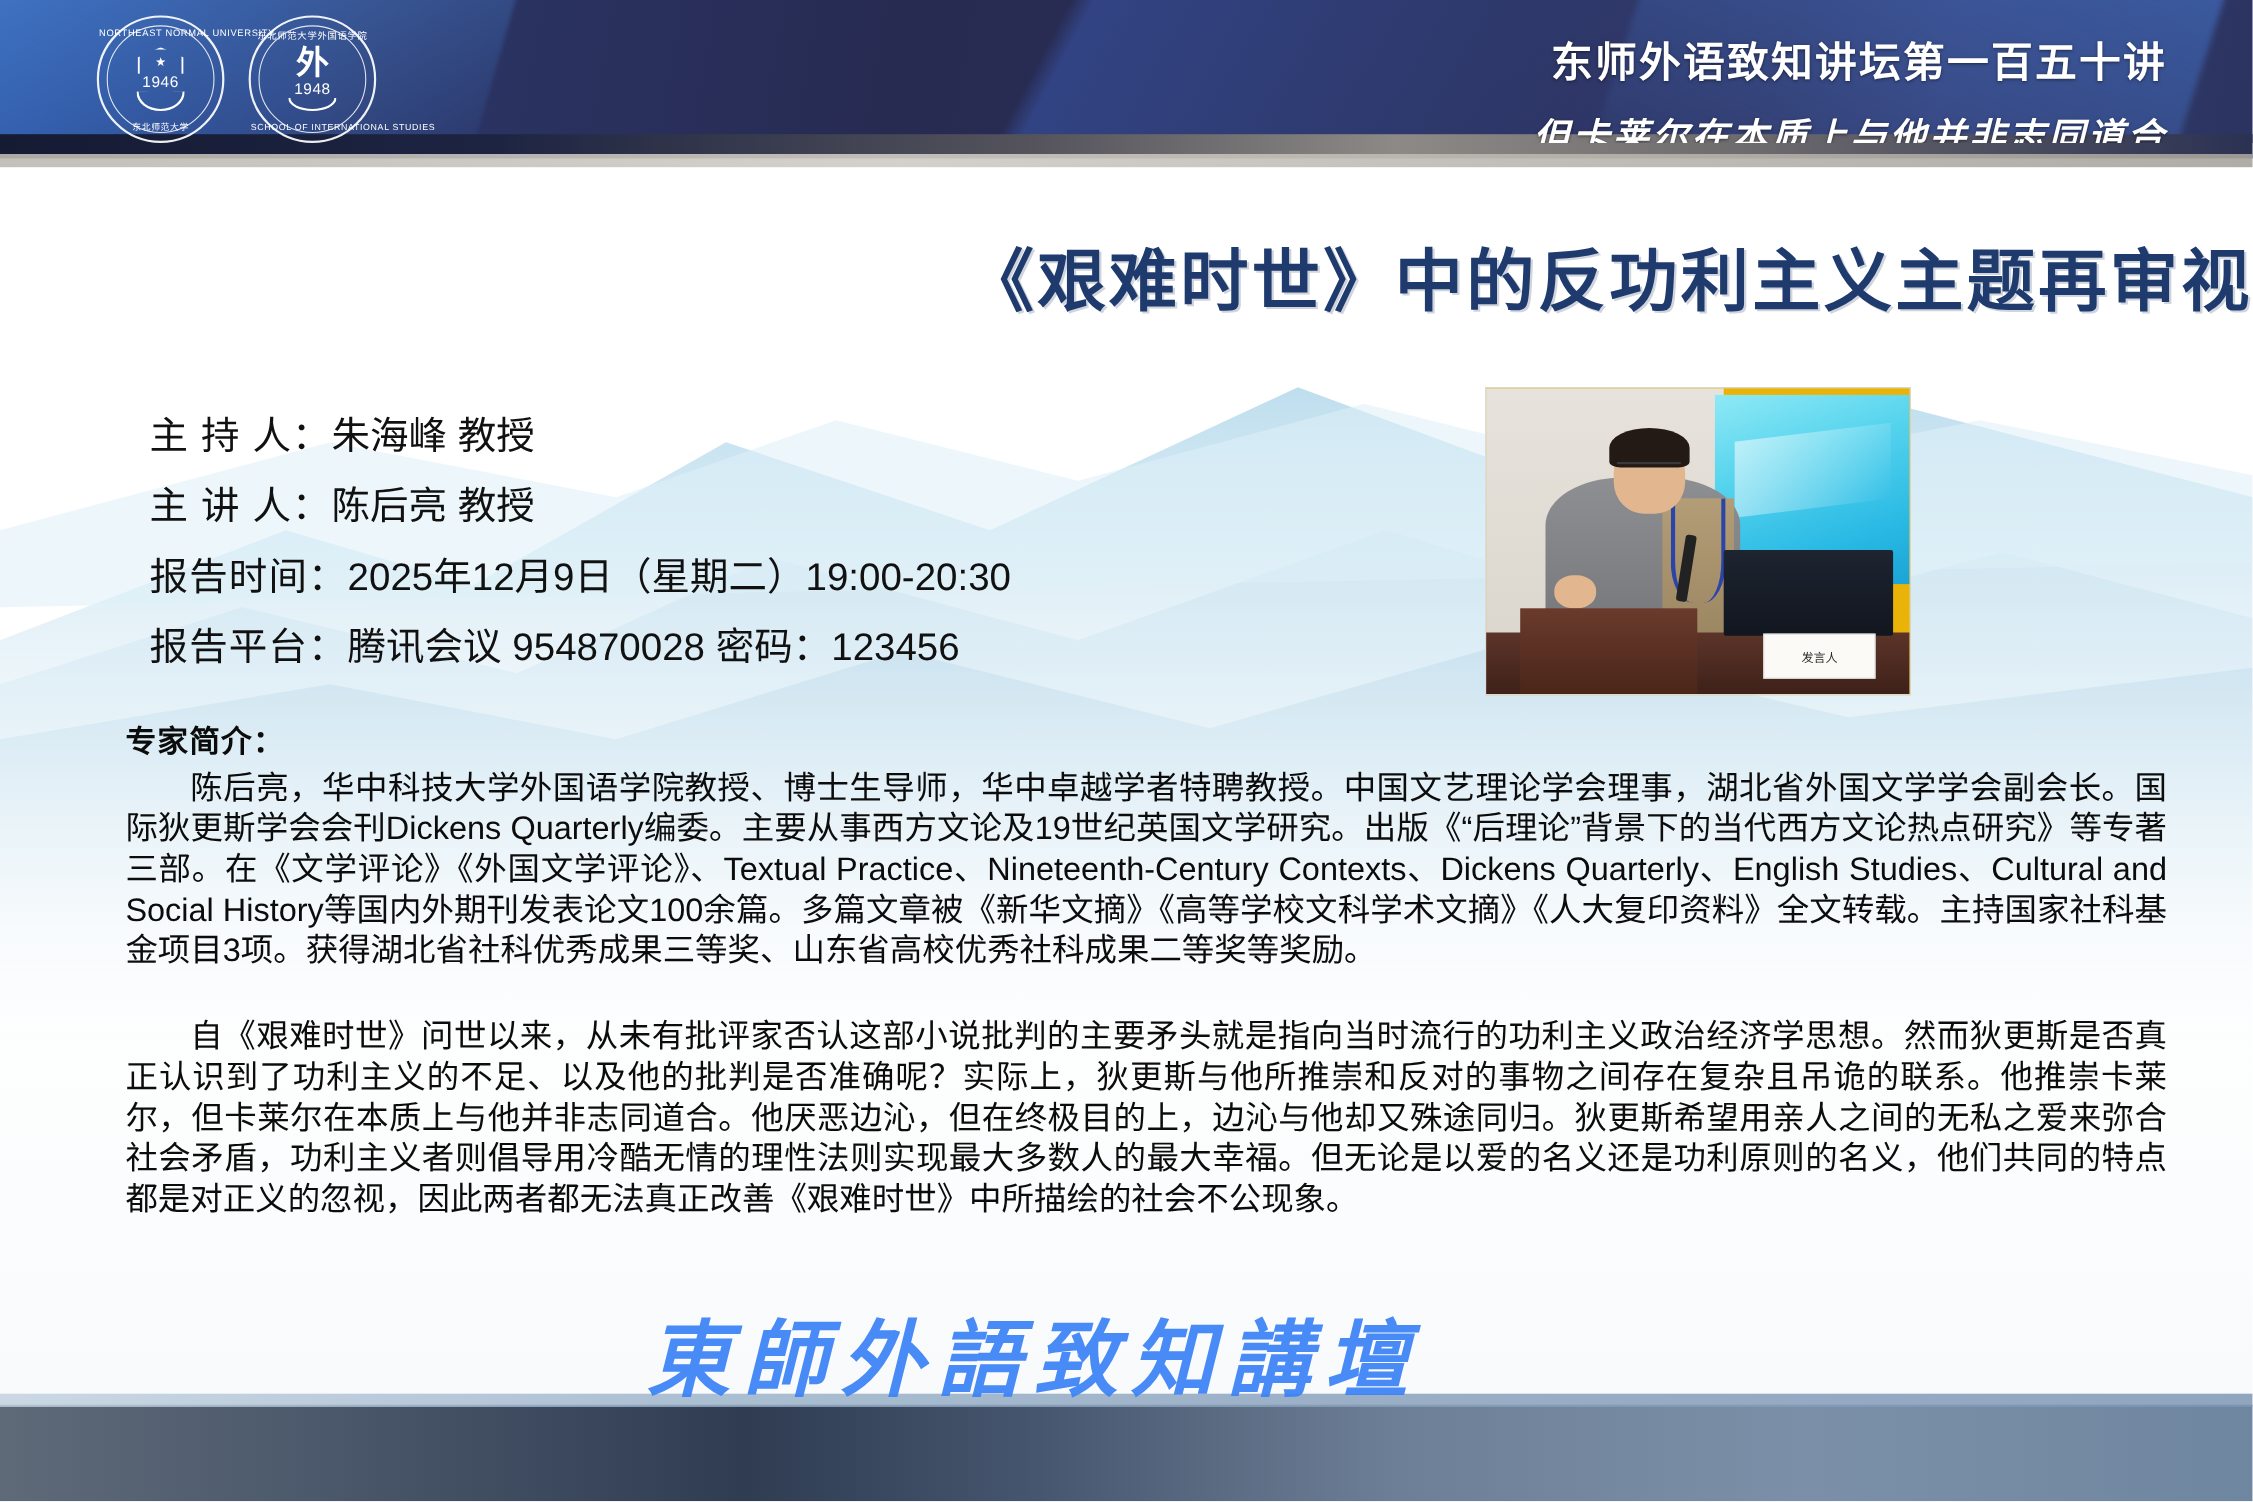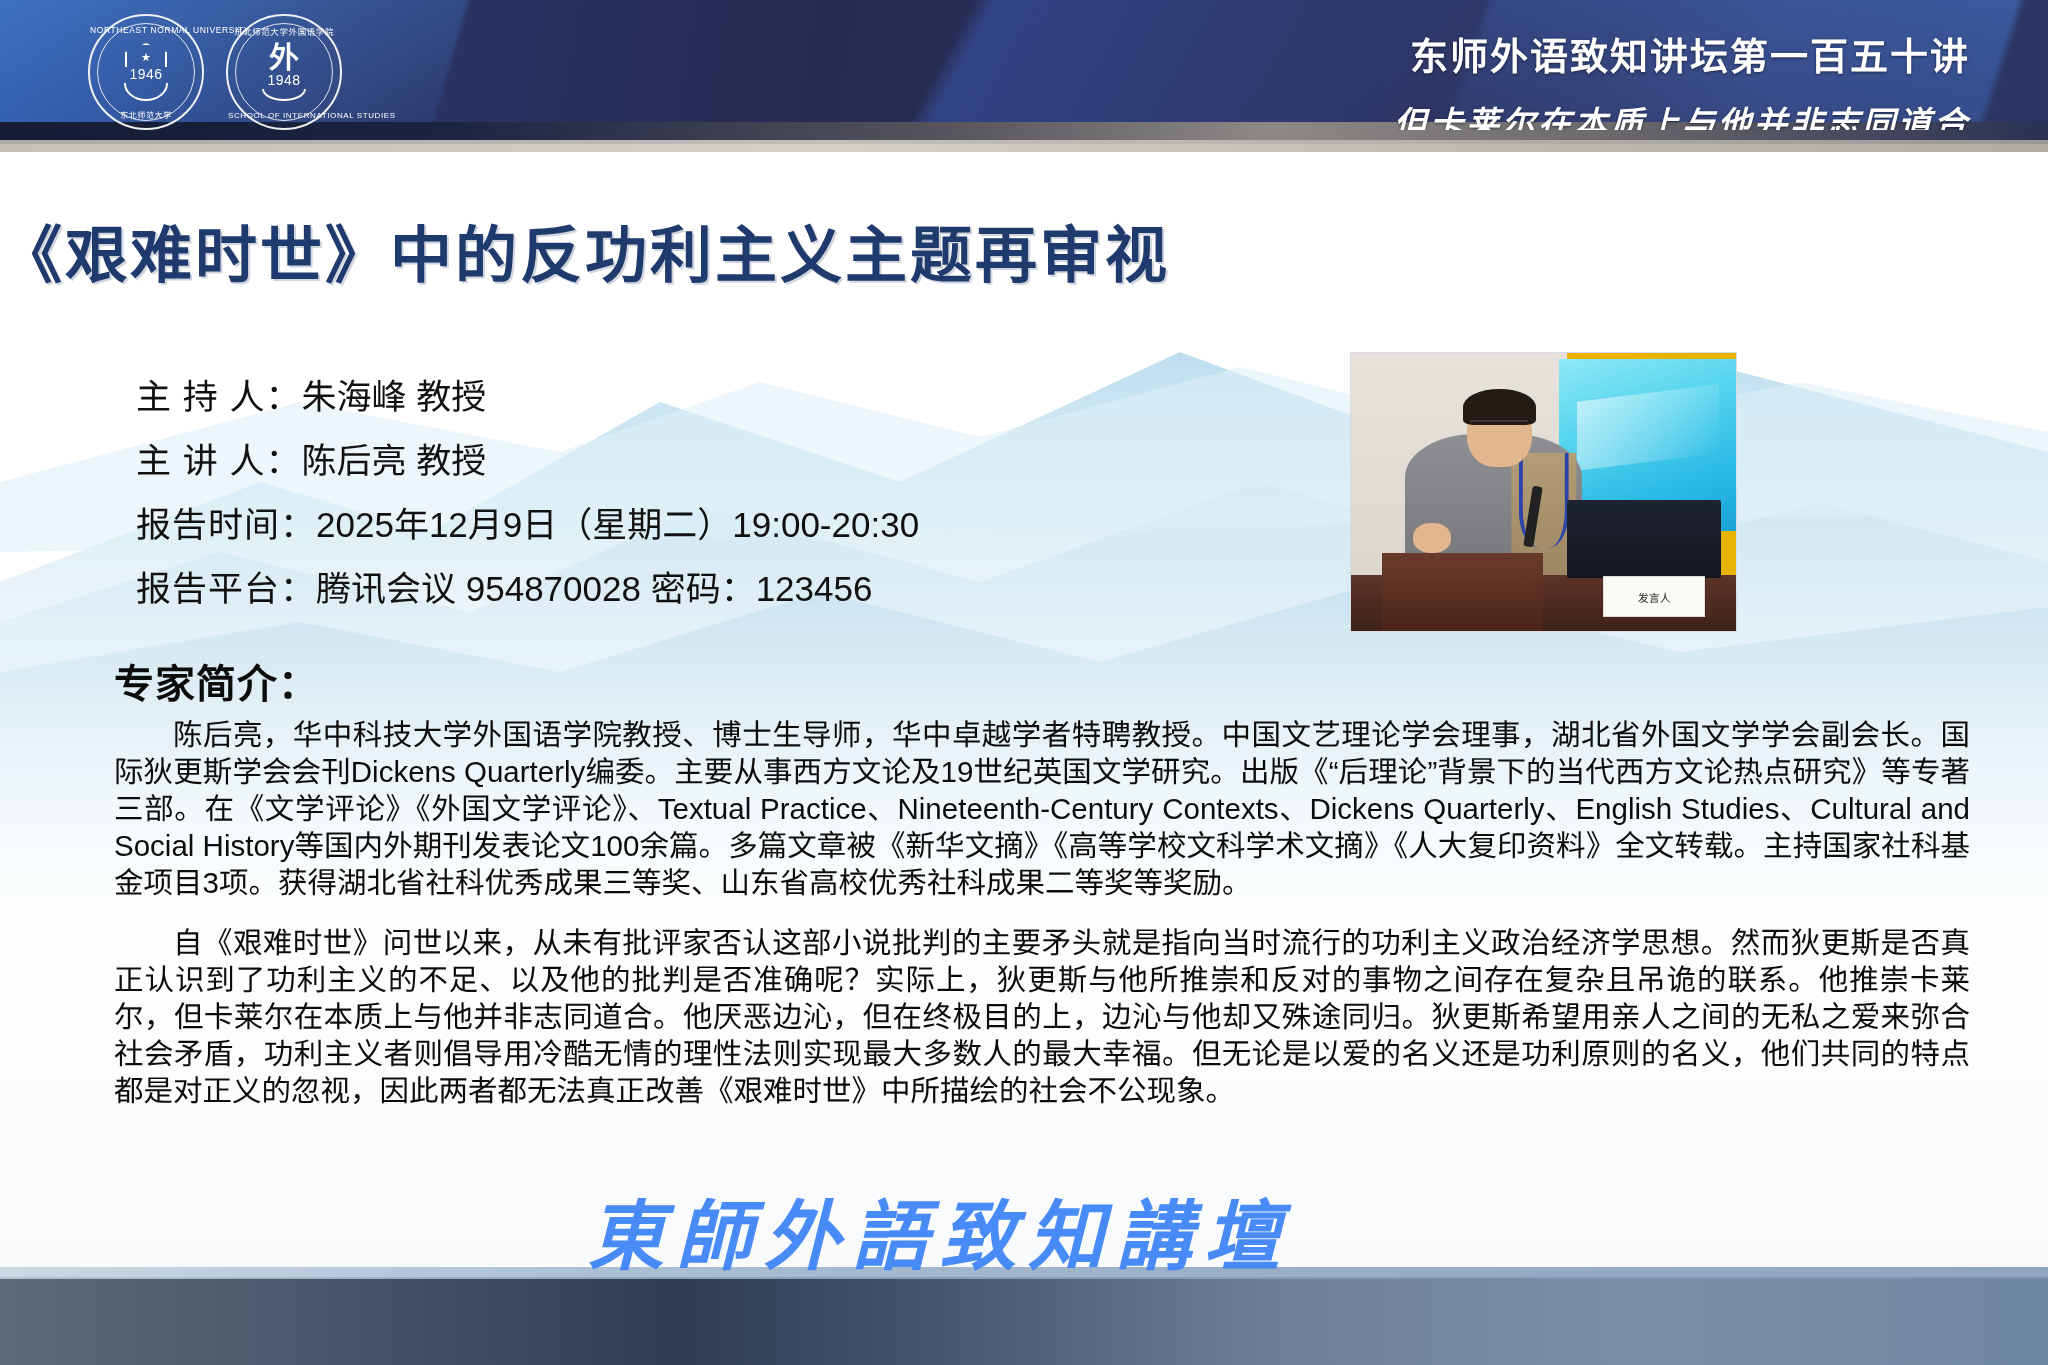--- a/index.html
+++ b/index.html
@@ -121,21 +121,21 @@
     background:linear-gradient(90deg,#5e6a78 0%, #4c596c 14%, #2f3c52 33%, #46566e 46%, #6d7f96 62%, #7b90a8 80%, #6f86a0 100%);
   }
   .bottom-strip:before{
     content:"";position:absolute;left:0;top:-10px;width:100%;height:12px;
     background:linear-gradient(90deg,#c3d2e0 0%,#9fb6cc 30%,#8aa2bd 60%,#7e96b4 100%);
     opacity:.85;
   }
 
   
   .main-title{
-    position:absolute;left:0;top:205px;width:2048px;text-align:left;
+    position:absolute;left:0;top:205px;width:2048px;text-align:right;
     font-family:"Liberation Serif","DejaVu Serif",serif;
     font-size:62px;font-weight:bold;letter-spacing:3px;
     color:#1f3b6e;
     text-shadow:2px 2px 0 rgba(150,160,180,.45);
     z-index:6;
   }
 
   
   .info{
     position:absolute;left:136px;top:365px;z-index:6;
@@ -182,21 +182,21 @@
   .ph-mic{position:absolute;left:46%;bottom:30%;width:2.5%;height:22%;
     background:#222;border-radius:3px;transform:rotate(9deg);}
 
   
   .sec{
     position:absolute;left:0;width:2048px;z-index:6;
     color:#0c0c0c;
     font-family:"Liberation Sans","DejaVu Sans",sans-serif;
   }
   .sec-head{
-    font-size:40px;font-weight:bold;margin-left:114px;letter-spacing:1px;
+    font-size:28px;font-weight:bold;margin-left:114px;letter-spacing:1px;
   }
   .sec-body{
     margin:6px 78px 0 114px;
     font-size:29.5px;line-height:37px;text-align:justify;text-justify:inter-ideograph;
     text-indent:2em;
   }
   #sec-expert{top:652px;}
   #sec-content{top:918px;}
 
   

